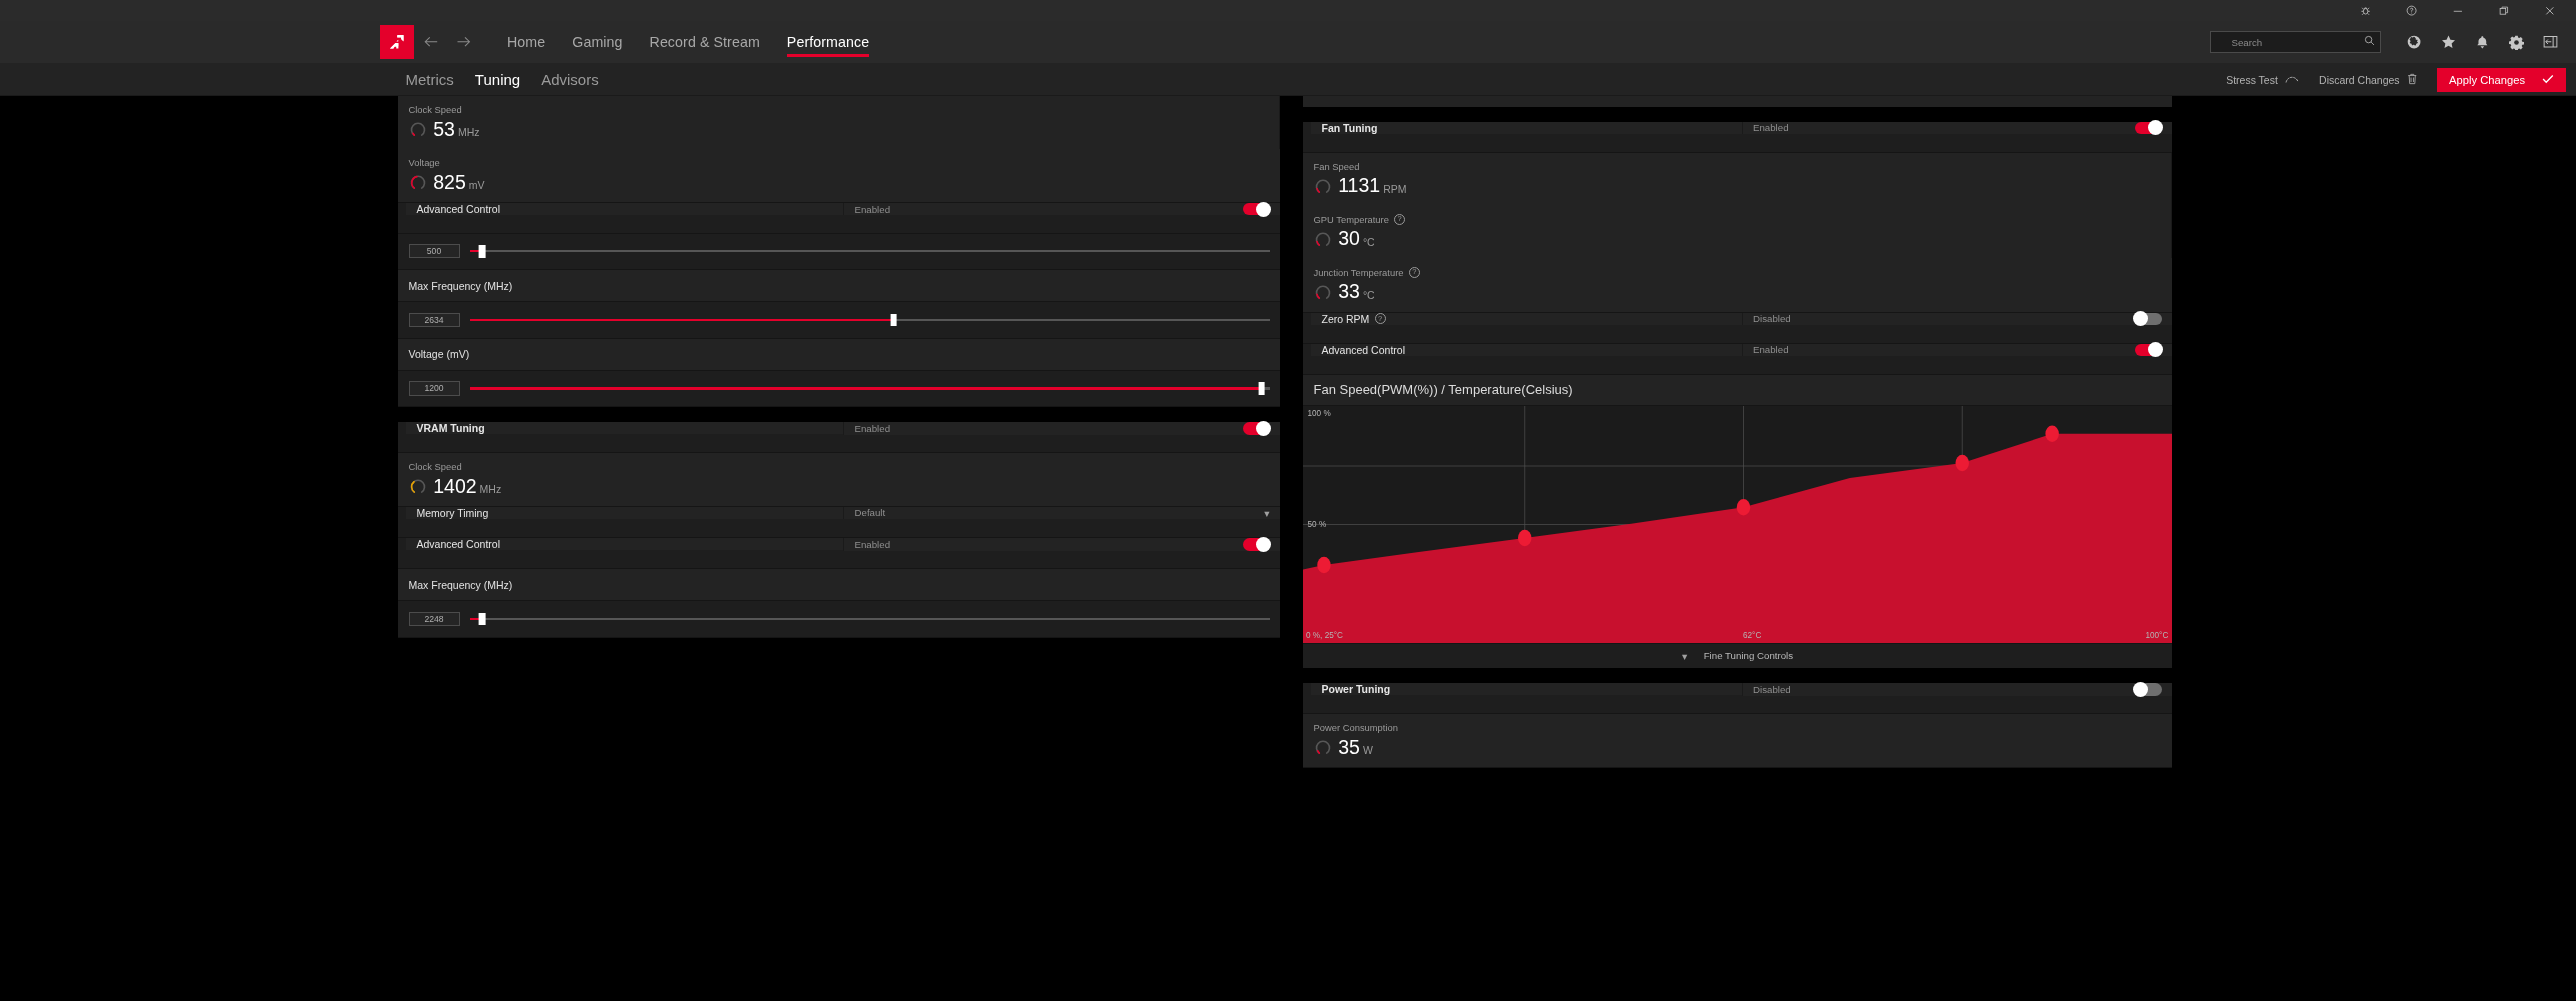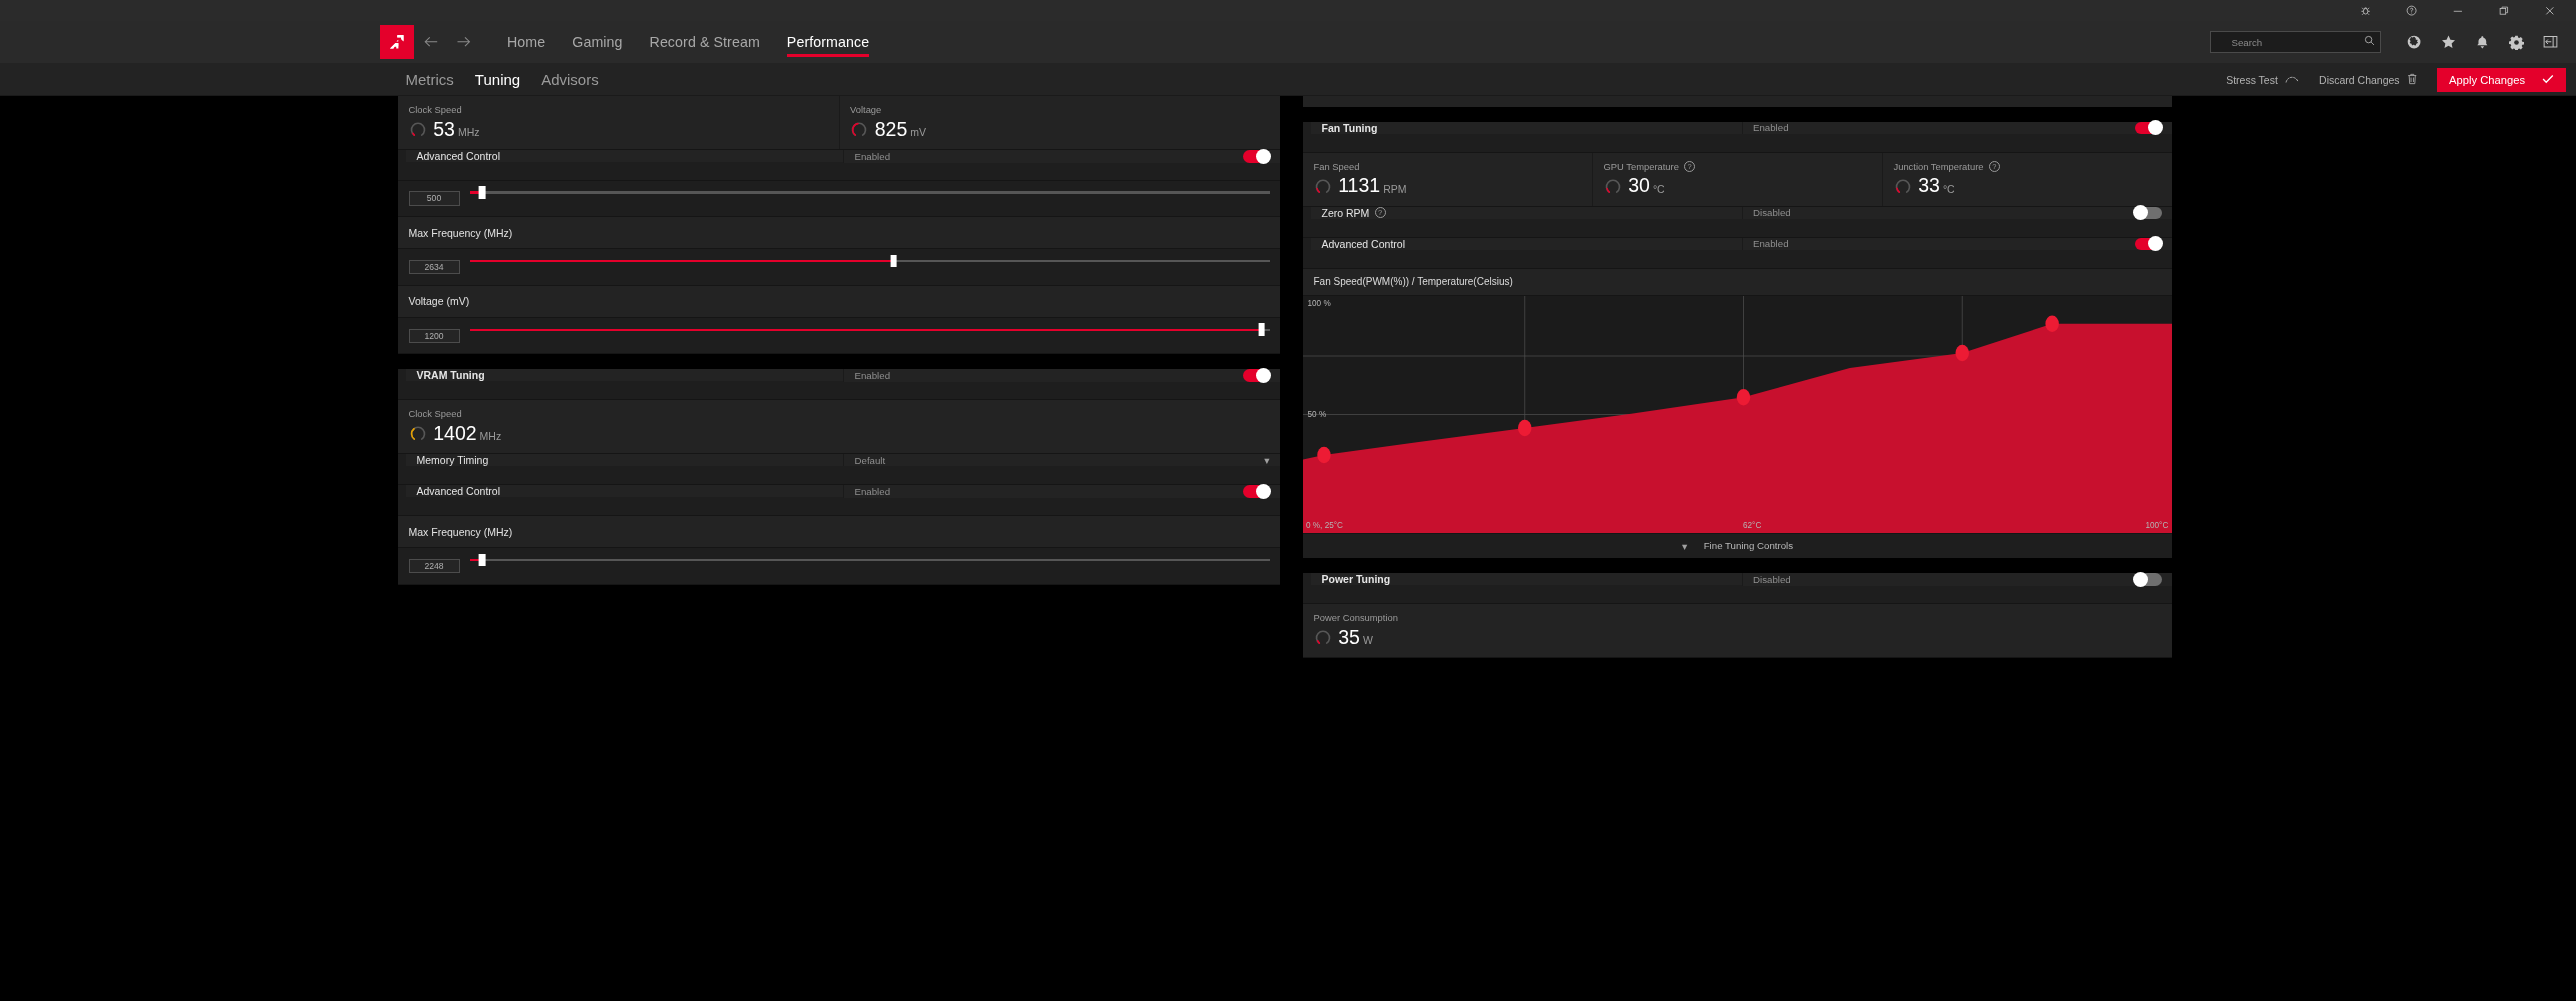--- a/index.html
+++ b/index.html
@@ -158,62 +158,62 @@
   .toggle .knob {
     position: absolute; top: -1.1px; width: 15px; height: 15px;
     border-radius: 50%; background: #fff;
   }
   .toggle.on  .knob { right: -1.5px; }
   .toggle.off .knob { left: -1.5px; }
 
   .chev { color: #a0a0a0; font-size: 10.5px; }
 
   
-  .metrics { display: flex; background: #232323; border-bottom: 0.7px solid #151515; }
+  .metrics { display: flex; background: #232323; border-bottom: 0.7px solid #151515; flex-direction: column; }
   .metric {
     flex: 1; padding: 8.2px 0 9.7px 10.5px;
     border-right: 0.7px solid #1a1a1a;
   }
   .metric:last-child { border-right: 0; }
   .metric .mlabel {
     color: #9a9a9a; font-size: 9.4px; display: flex; align-items: center;
     margin-bottom: 4.5px;
   }
   .metric .mval { display: flex; align-items: flex-end; gap: 3px; }
   .metric .num { color: #fff; font-size: 19.5px; line-height: 1; }
   .metric .unit { color: #9a9a9a; font-size: 10.5px; line-height: 1; padding-bottom: 1.5px; }
   .gauge { width: 18px; height: 18px; margin-right: 3.7px; flex: none; }
 
   
   .sliderlabel {
     background: #232323; color: #e2e2e2; font-size: 10.5px;
     padding: 9.7px 0 9.7px 10.5px; border-bottom: 0.7px solid #151515;
   }
   .sliderrow {
-    background: #1e1e1e; display: flex; 
+    background: #1e1e1e; display: flex; align-items: center;
     padding: 10.5px; gap: 10.5px; border-bottom: 0.7px solid #151515;
   }
   .numbox {
     width: 51px; height: 14.2px; border: 0.7px solid #4c4c4c;
     background: #252525; color: #b0b0b0; font-size: 8.6px;
     display: flex; align-items: center; justify-content: center;
     flex: none;
   }
   .track {
     position: relative; flex: 1; height: 2.2px; background: #565656;
   }
   .track .fill { position: absolute; left: 0; top: 0; height: 2.2px; background: #e4002b; }
   .track .thumb {
     position: absolute; top: -5.2px; width: 6.7px; height: 12.7px;
     background: #fff; transform: translateX(-3.4px);
   }
 
   
   .chart-title {
-    background: #232323; color: #dcdcdc; font-size: 10px;
+    background: #232323; color: #dcdcdc; font-size: 13px;
     padding: 7.5px 0 7.5px 10.5px; border-bottom: 0.7px solid #151515;
   }
   .chart-wrap { position: relative; background: #1b1b1b; height: 237px; }
   .chart-wrap svg { display: block; width: 100%; height: 100%; }
   .axlab { position: absolute; color: #b5b5b5; font-size: 8.2px; }
   .fine {
     background: #1e1e1e; height: 25.5px;
     display: flex; align-items: center; justify-content: center;
     gap: 16.5px; color: #b9b9b9; font-size: 9.7px;
     border-top: 0.7px solid #151515;

